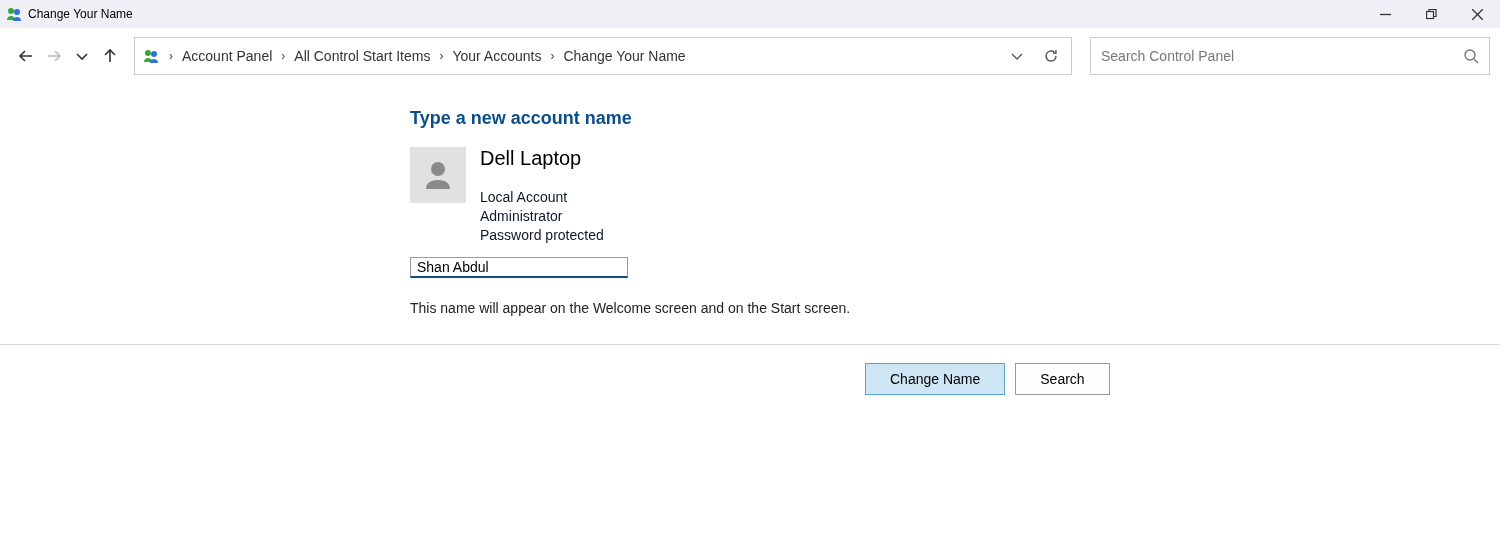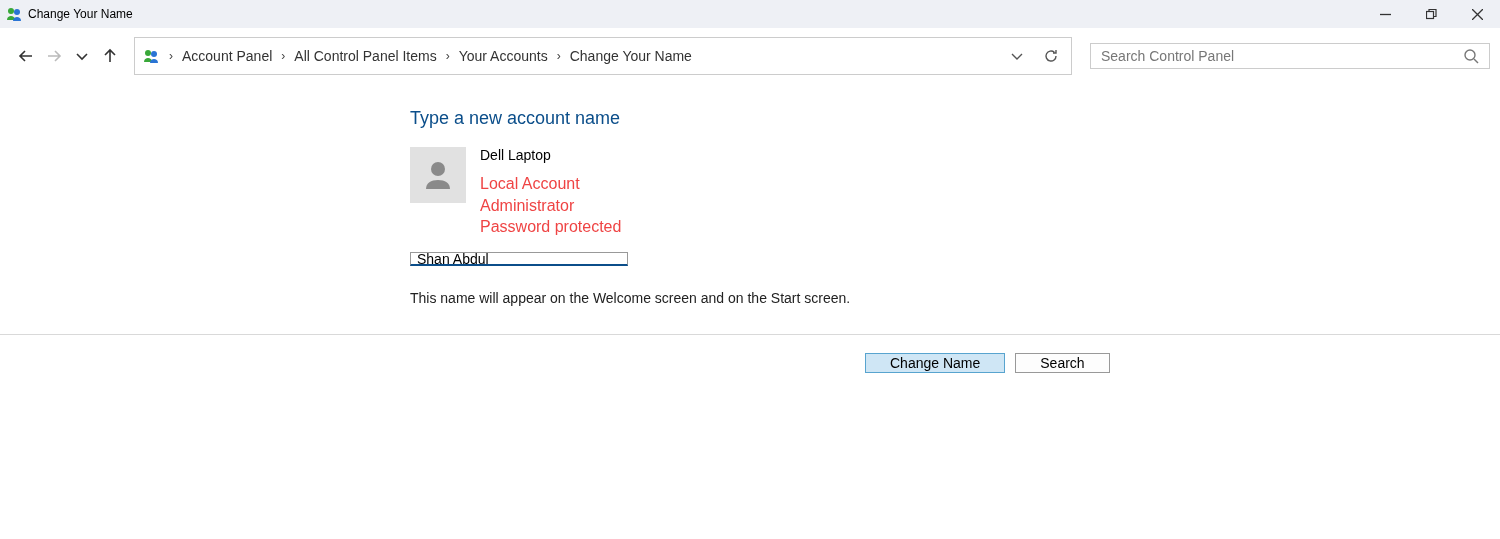--- a/index.html
+++ b/index.html
@@ -25,47 +25,47 @@
     .address-bar {
       flex: 1; height: 38px; border: 1px solid #ccc; display: flex; align-items: center;
       padding: 0 6px 0 8px; color: #333; font-size: 14px;
     }
     .address-bar .ab-icon { width: 16px; height: 16px; margin-right: 4px; }
     .crumb { padding: 0 3px; }
     .chev { padding: 0 6px; color: #444; font-size: 12px; }
     .ab-actions { margin-left: auto; display: flex; align-items: center; gap: 18px; padding-right: 6px; }
     .ab-actions .ico { width: 16px; height: 16px; display:flex; align-items:center; justify-content:center; cursor:pointer; }
     .search-bar {
-      width: 400px; height: 26px; border: 1px solid #ccc; display: flex; align-items: center;
+      width: 400px; height: 38px; border: 1px solid #ccc; display: flex; align-items: center;
       padding: 11px 10px; color: #666; margin-left: 10px;
     }
     .search-bar input {
       flex:1; border:none; outline:none; font-size:14px; background:transparent;
     }
     .search-bar input::placeholder { color:#777; }
     .search-bar .sico { width:16px; height:16px; margin-left:6px; }
     .content { padding: 32px 0 0 410px; }
-    .heading { font-size: 18px; color: #0b4e8a; margin-bottom: 18px; font-weight: 400; }
+    .heading { font-size: 18px; color: #0b4e8a; margin-bottom: 18px; font-weight: 700; }
     .account-row { display:flex; gap: 14px; margin-bottom: 12px; }
     .avatar {
       width: 56px; height: 56px; background: #e1e1e1;
       display:flex; align-items:center; justify-content:center; position:relative;
     }
     .avatar svg { width:36px; height:36px; }
-    .acct-info .acct-name { font-size:14px; margin-bottom:10px; }
-    .acct-info .acct-line { font-size:16px; color:#ef4444; line-height:1.35; }
+    .acct-info .acct-name { font-size:20px; margin-bottom:18px; }
+    .acct-info .acct-line { font-size:14px; color:#0f172a; line-height:1.35; }
     .name-input {
-      width: 218px; height: 14px; border: 1px solid #999; padding: 1px 6px; font-size:14px;
+      width: 218px; height: 21px; border: 1px solid #999; padding: 1px 6px; font-size:14px;
       border-bottom: 2px solid #0b4e8a; outline: none;
     }
     .helper { font-size:14px; color:#222; margin-top:22px; }
     .divider { margin-top: 28px; height:1px; background:#d9d9d9; width:100%; }
     .button-row { display:flex; justify-content:flex-start; padding: 18px 0 0 865px; gap: 10px; }
     .btn {
-      min-width: 86px; height: 20px; padding: 0 24px; font-size:14px;
+      min-width: 86px; height: 32px; padding: 0 24px; font-size:14px;
       border: 1px solid #999; background: #fdfdfd; cursor:pointer;
       display:flex; align-items:center; justify-content:center;
     }
     .btn.primary { background:#cfe6f5; border-color:#58a4cf; }
     .uaccs-icon circle.head{fill:#39a839}
     .uaccs-icon circle.head2{fill:#2a74d4}
   </style>
 </head>
 <body>
 
@@ -124,21 +124,21 @@
   <div class="address-bar">
     <svg class="ab-icon uaccs-icon" viewBox="0 0 16 16">
       <circle class="head" cx="5" cy="5" r="3"></circle>
         <path fill="#39a839" d="M1 14c0-3 2-4 4-4s4 1 4 4z"></path>
       <circle class="head2" cx="11" cy="6" r="3"></circle>
         <path fill="#2a74d4" d="M7 15c0-3 2-4 4-4s4 1 4 4z"></path>
     </svg>
     <span class="chev">›</span>
     <span class="crumb">Account Panel</span>
     <span class="chev">›</span>
-    <span class="crumb">All Control Panel Items</span>
+    <span class="crumb">All Control Start Items</span>
     <span class="chev">›</span>
     <span class="crumb">Your Accounts</span>
     <span class="chev">›</span>
     <span class="crumb">Change Your Name</span>
     <div class="ab-actions">
       <div class="ico">
         <svg viewBox="0 0 16 16">
             <path fill="none" stroke="#555" stroke-width="1.4" d="M3 6l5 5 5-5"></path>
           </svg>
       </div>

